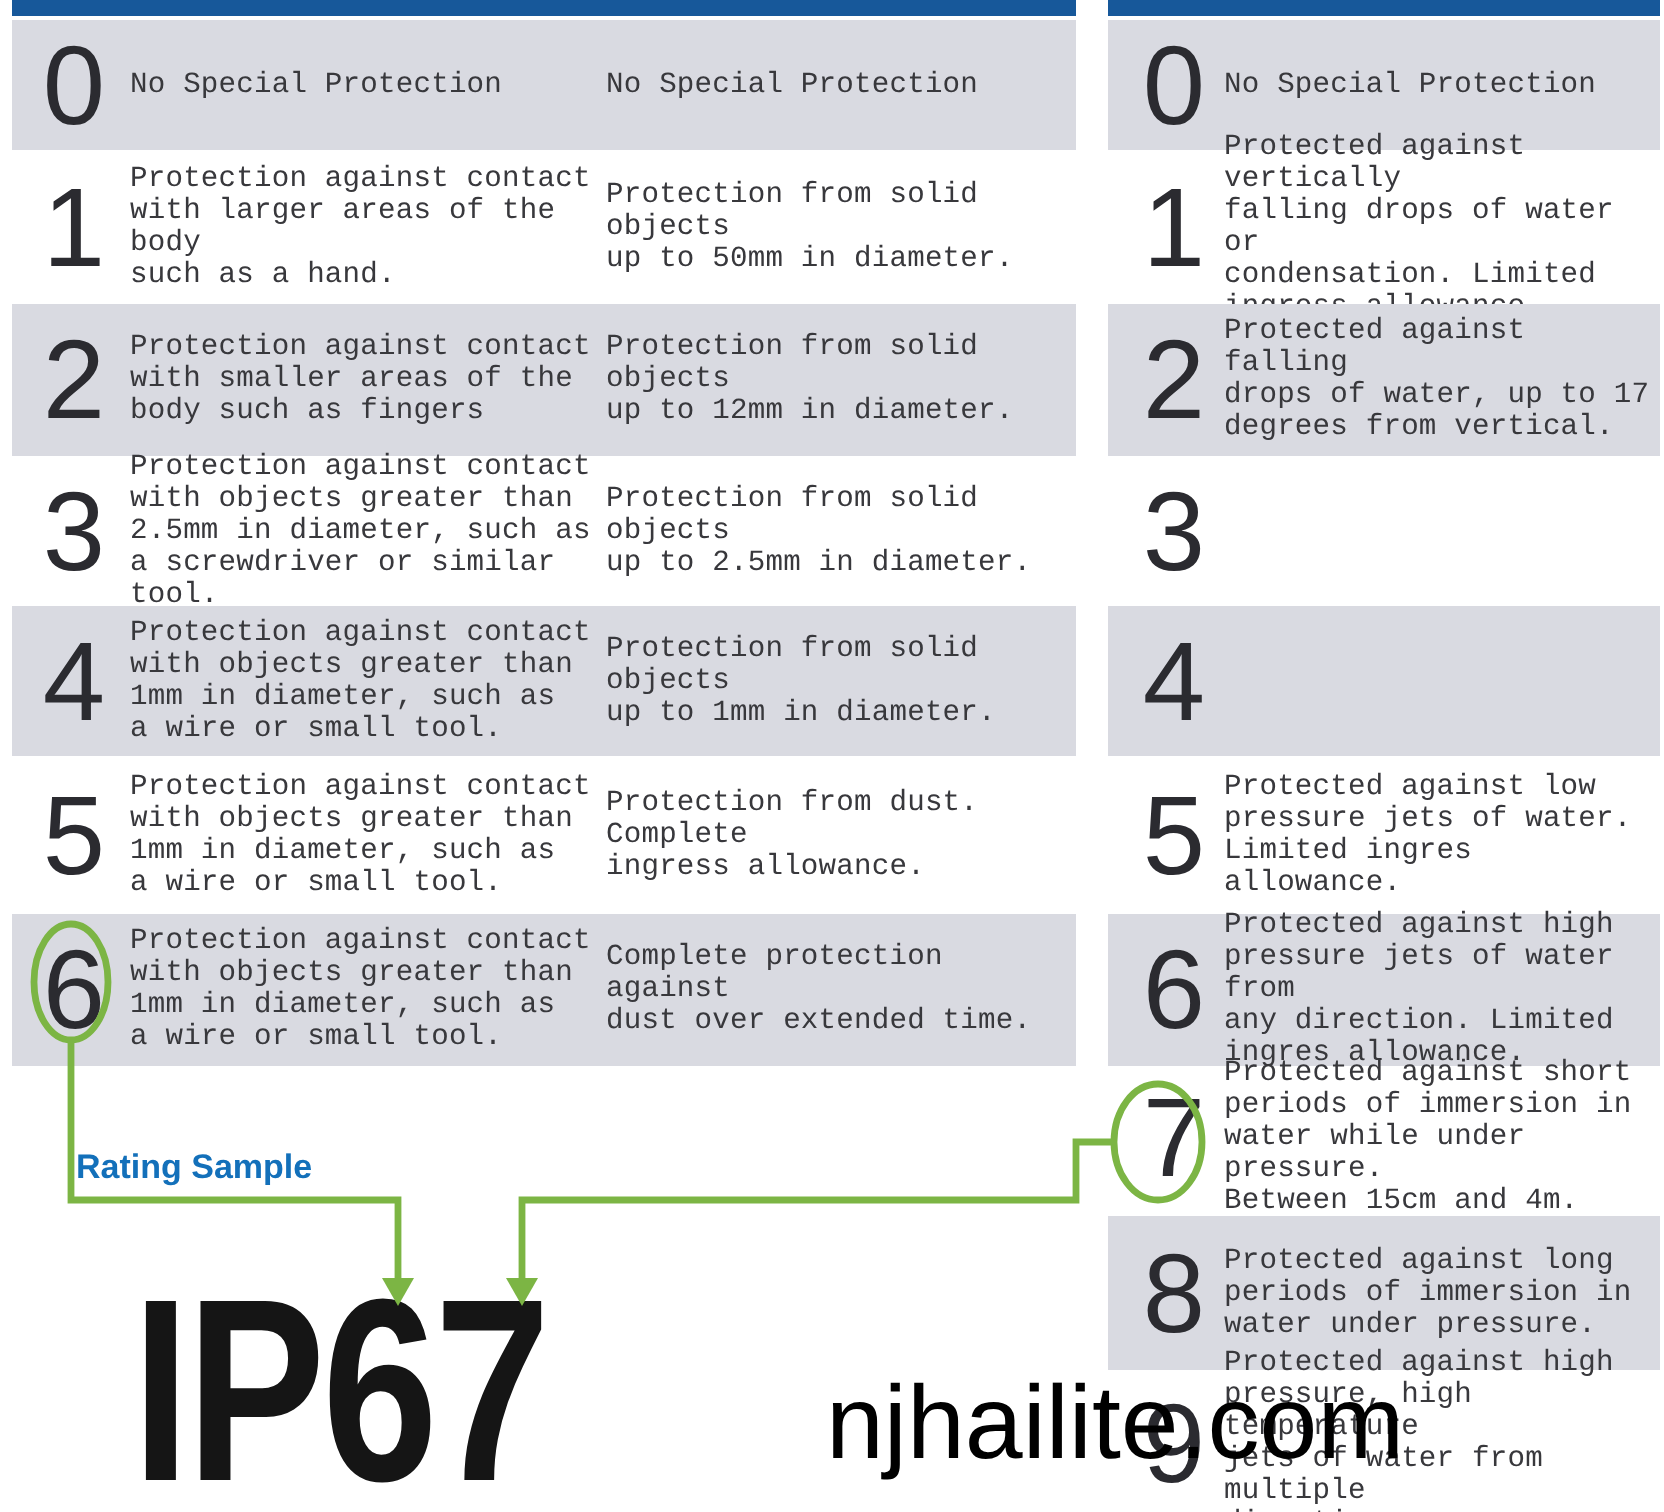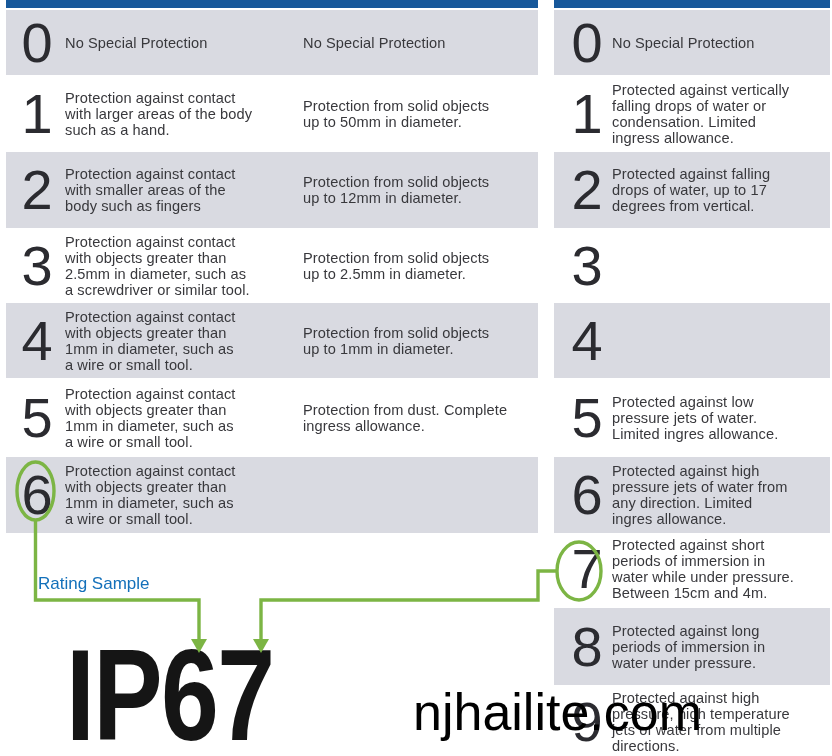--- a/index.html
+++ b/index.html
@@ -14,29 +14,29 @@
   .rrow{position:absolute;left:554px;width:276px;}
   .gray{background:#d9dae1;}
   .digit{
     position:absolute;top:0;bottom:0;display:flex;align-items:center;justify-content:center;
     font-size:56px;font-weight:400;color:#2b2b30;line-height:1;
   }
   .lrow .digit{left:8px;width:46px;}
   .rrow .digit{left:12px;width:42px;}
   .txt{
     position:absolute;top:50%;transform:translateY(-50%);
-    white-space:pre-line;font-size:14.6px;line-height:16px;letter-spacing:0.1px;
+    white-space:pre-line;font-size:14.6px;line-height:16px;letter-spacing:0.1px;font-family:Liberation Mono, monospace;
   }
   .c1{left:59px;width:238px;}
   .c2{left:297px;width:233px;}
   .rtxt{left:58px;width:216px;}
   .overlay{position:absolute;left:0;top:0;z-index:4;pointer-events:none;}
   .rating-label{
     position:absolute;left:38px;top:574px;z-index:5;
-    font-size:17px;font-weight:400;color:#1370ba;
+    font-size:17px;font-weight:700;color:#1370ba;
   }
   .ip-code{
     position:absolute;left:66px;top:630px;z-index:2;
     font-size:130px;line-height:1;font-weight:700;color:#151515;
     letter-spacing:-2px;transform:scaleX(0.80);transform-origin:left top;
   }
   .watermark{
     position:absolute;left:413px;top:686px;z-index:6;
     font-size:52px;line-height:1;font-weight:400;color:#000;text-align:center;
   }
@@ -96,20 +96,22 @@
 a wire or small tool.</div>
     <div class="txt c2">Protection from dust. Complete
 ingress allowance.</div>
   </div>
   <div class="lrow gray" style="top:457px;height:76px">
     <div class="digit">6</div>
     <div class="txt c1">Protection against contact
 with objects greater than
 1mm in diameter, such as
 a wire or small tool.</div>
+    <div class="txt c2">Complete protection against
+dust over extended time.</div>
   </div>
 
   <div class="rrow gray" style="top:10px;height:65px">
     <div class="digit">0</div>
     <div class="txt rtxt">No Special Protection</div>
   </div>
   <div class="rrow" style="top:75px;height:77px">
     <div class="digit">1</div>
     <div class="txt rtxt">Protected against vertically
 falling drops of water or

